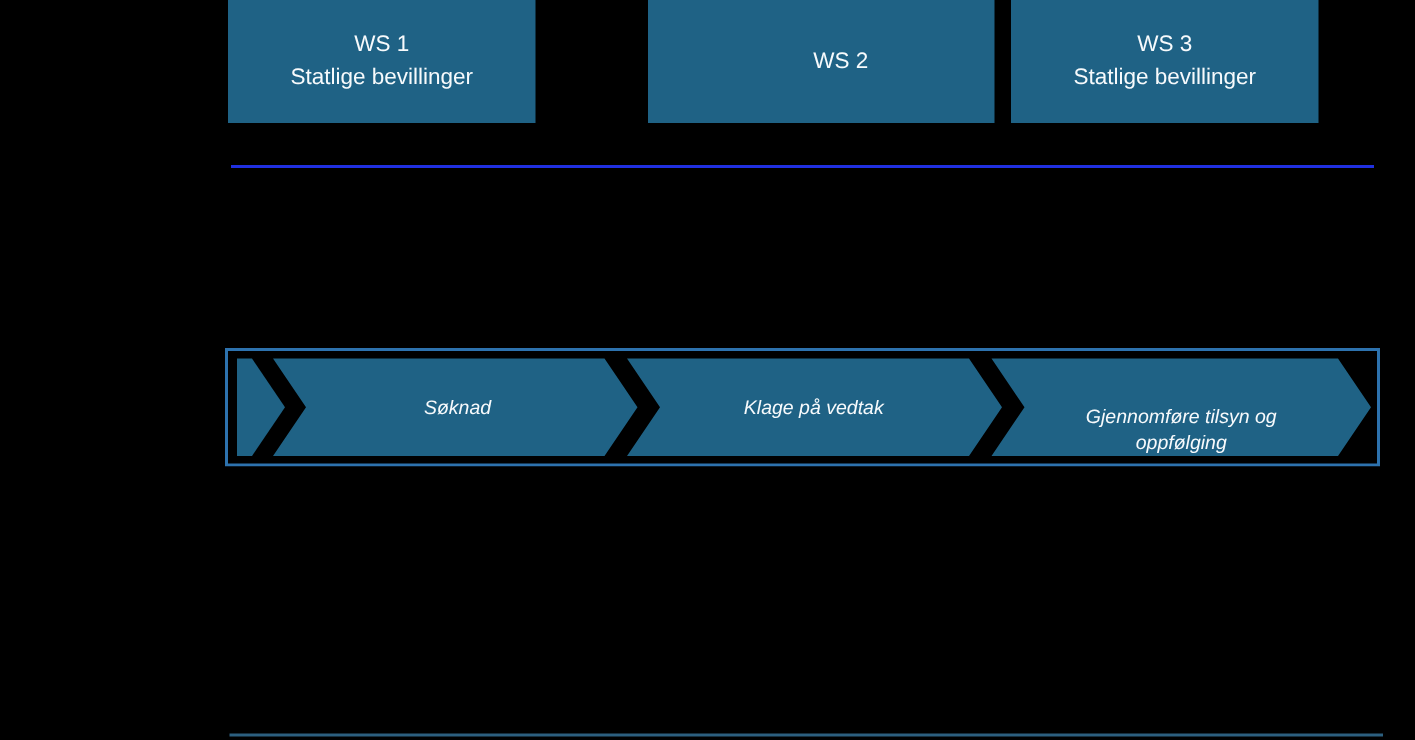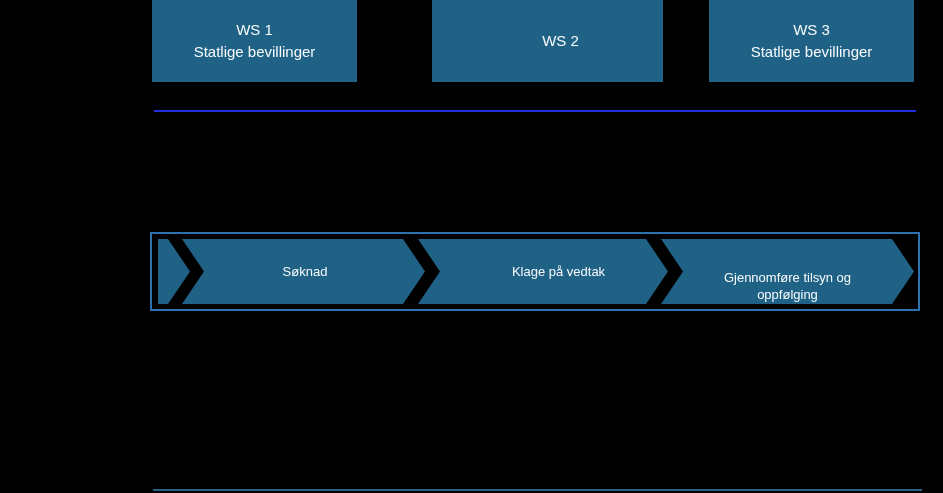--- a/index.html
+++ b/index.html
@@ -27,21 +27,21 @@
     display: flex;
     flex-direction: column;
     align-items: center;
     justify-content: center;
     text-align: center;
     font-size: 15px;
     line-height: 1.45;
   }
   .ws-box.ws1 { left: 152px; }
   .ws-box.ws2 { left: 432px; padding-left: 26px; }
-  .ws-box.ws3 { left: 709px; }
+  .ws-box.ws3 { left: 674px; }
 
   
   .top-line {
     position: absolute;
     left: 154px;
     top: 110px;
     width: 762px;
     height: 2px;
     background: #2030e0;
   }
@@ -54,41 +54,42 @@
     background: #2c5f7f;
   }
 
   
   .process-band {
     position: absolute;
     left: 150px;
     top: 232px;
     width: 770px;
     height: 79px;
+    font-style: italic;
   }
   .process-band svg {
     position: absolute;
     left: 0;
     top: 0;
     display: block;
   }
   .arrow-label {
     position: absolute;
     top: 7px;
     height: 65px;
     display: flex;
     align-items: center;
     justify-content: center;
     text-align: center;
     color: #f7fafc;
     font-size: 13px;
     line-height: 1.35;
   }
   .arrow-label.a1 { left: 40px;  width: 230px; }
-  .arrow-label.a2 { left: 291px; width: 235px; }
+  .arrow-label.a2 { left: 275px; width: 235px; }
   .arrow-label.a3 { left: 530px; width: 215px; align-items: flex-end; }
   .arrow-label.a3 .txt { max-width: 185px; }
 </style>
 </head>
 <body>
 
 <div class="canvas">
 
   <div class="ws-box ws1">
     <div class="ws-title">WS 1</div>

